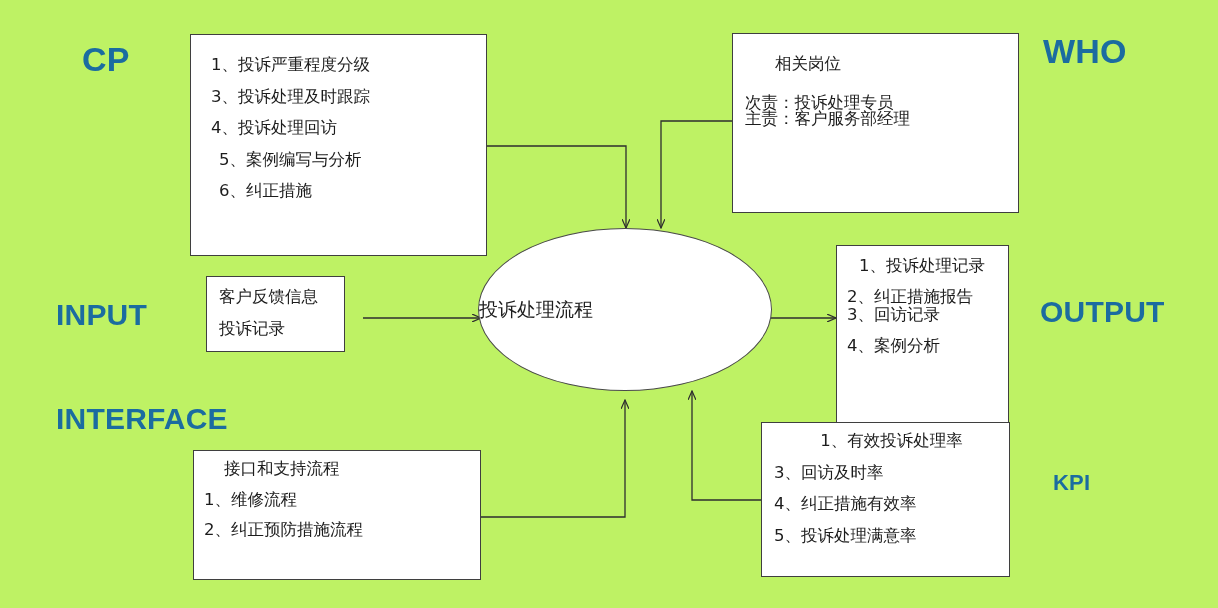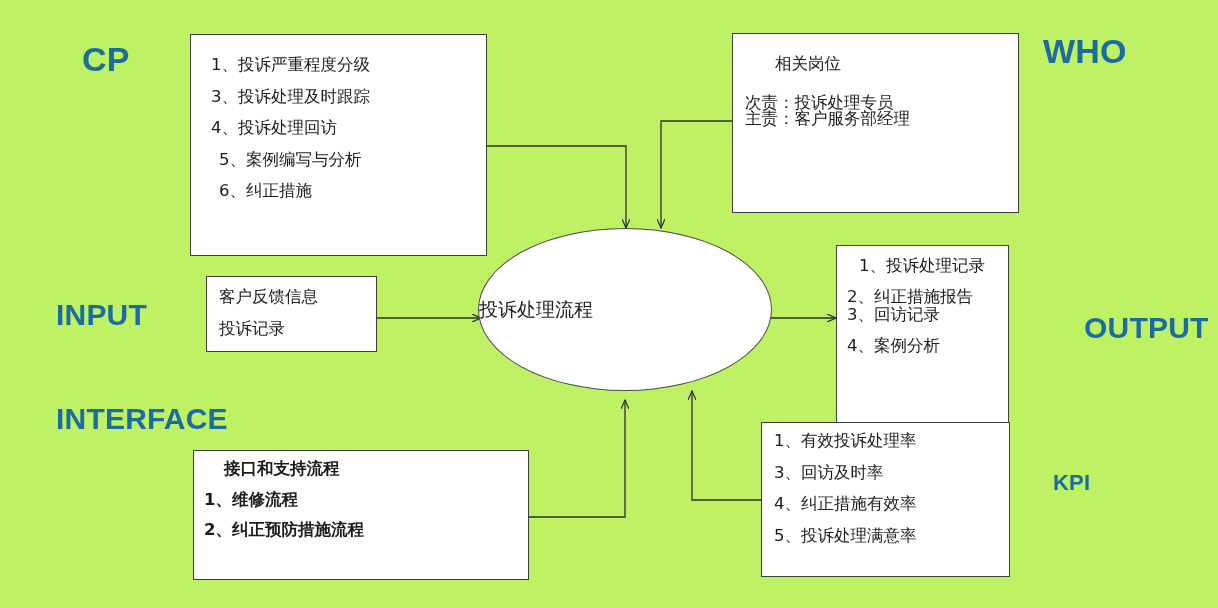--- a/index.html
+++ b/index.html
@@ -100,21 +100,21 @@
 
     <path d="M761,500 L692,500 L692,391" fill="none" stroke="#2e2e2e" stroke-width="1.3" marker-end="url(#arrowhead)"></path>
   </svg>
 
   <div class="corner-label" style="left:82px; top:42px; font-size:34px;">CP</div>
 
   <div class="corner-label" style="left:1043px; top:34px; font-size:34px;">WHO</div>
 
   <div class="corner-label" style="left:56px; top:300px; font-size:30px;">INPUT</div>
 
-  <div class="corner-label" style="left:1084px; top:297px; font-size:30px;margin-top:16px;">OUTPUT</div>
+  <div class="corner-label" style="left:1040px; top:297px; font-size:30px;">OUTPUT</div>
 
   <div class="corner-label" style="left:56px; top:404px; font-size:30px;">INTERFACE</div>
 
   <div class="corner-label" style="left:1053px; top:472px; font-size:22px;">KPI</div>
 
   <div class="node-box" style="left:190px; top:34px; width:297px; height:222px;">
     <div class="node-inner" style="padding-top:22px;">
       <div class="node-line indent-1" style="margin-bottom:15px;">1、投诉严重程度分级</div>
       <div class="node-line indent-1" style="margin-bottom:15px;">3、投诉处理及时跟踪</div>
       <div class="node-line indent-1" style="margin-bottom:15px;">4、投诉处理回访</div>
@@ -124,50 +124,50 @@
   </div>
 
   <div class="node-box" style="left:732px; top:33px; width:287px; height:180px;">
     <div class="node-inner" style="padding-top:22px;">
       <div class="node-line" style="padding-left:42px; margin-bottom:22px;">相关岗位</div>
       <div class="node-line indent-2">次责：投诉处理专员</div>
       <div class="node-line indent-2" style="margin-bottom:18px;">主责：客户服务部经理</div>
     </div>
   </div>
 
-  <div class="node-box" style="left:206px; top:276px; width:171px; height:76px;">
+  <div class="node-box" style="left:206px; top:276px; width:139px; height:76px;">
     <div class="node-inner" style="padding-top:12px;">
       <div class="node-line" style="padding-left:12px; margin-bottom:15px;">客户反馈信息</div>
       <div class="node-line" style="padding-left:12px;">投诉记录</div>
     </div>
   </div>
 
   <div class="ellipse-node" style="left:478px; top:228px; width:294px; height:163px;">
     <span class="ellipse-label">投诉处理流程</span>
   </div>
 
   <div class="node-box" style="left:836px; top:245px; width:173px; height:180px;">
     <div class="node-inner" style="padding-top:12px;">
       <div class="node-line" style="padding-left:22px; margin-bottom:14px;">1、投诉处理记录</div>
       <div class="node-line" style="padding-left:10px; margin-bottom:2px;">2、纠正措施报告</div>
       <div class="node-line" style="padding-left:10px; margin-bottom:14px;">3、回访记录</div>
       <div class="node-line" style="padding-left:10px;">4、案例分析</div>
     </div>
   </div>
 
-  <div class="node-box" style="left:193px; top:450px; width:336px; height:130px;font-weight:bold;">
+  <div class="node-box" style="left:193px; top:450px; width:288px; height:130px;">
     <div class="node-inner" style="padding-top:10px;">
       <div class="node-line" style="padding-left:30px; margin-bottom:14px;">接口和支持流程</div>
       <div class="node-line" style="padding-left:10px; margin-bottom:14px;">1、维修流程</div>
       <div class="node-line" style="padding-left:10px; margin-bottom:14px;">2、纠正预防措施流程</div>
     </div>
   </div>
 
   <div class="node-box" style="left:761px; top:422px; width:249px; height:155px;">
     <div class="node-inner" style="padding-top:10px;">
-      <div class="node-line" style="padding-left:12px; margin-bottom:15px;">1、有效投诉处理率</div>
+      <div class="node-line" style="padding-left:12px; margin-bottom:15px;text-align:center;">1、有效投诉处理率</div>
       <div class="node-line" style="padding-left:12px; margin-bottom:15px;">3、回访及时率</div>
       <div class="node-line" style="padding-left:12px; margin-bottom:15px;">4、纠正措施有效率</div>
       <div class="node-line" style="padding-left:12px;">5、投诉处理满意率</div>
     </div>
   </div>
 
 </div>
 
 </body></html>

